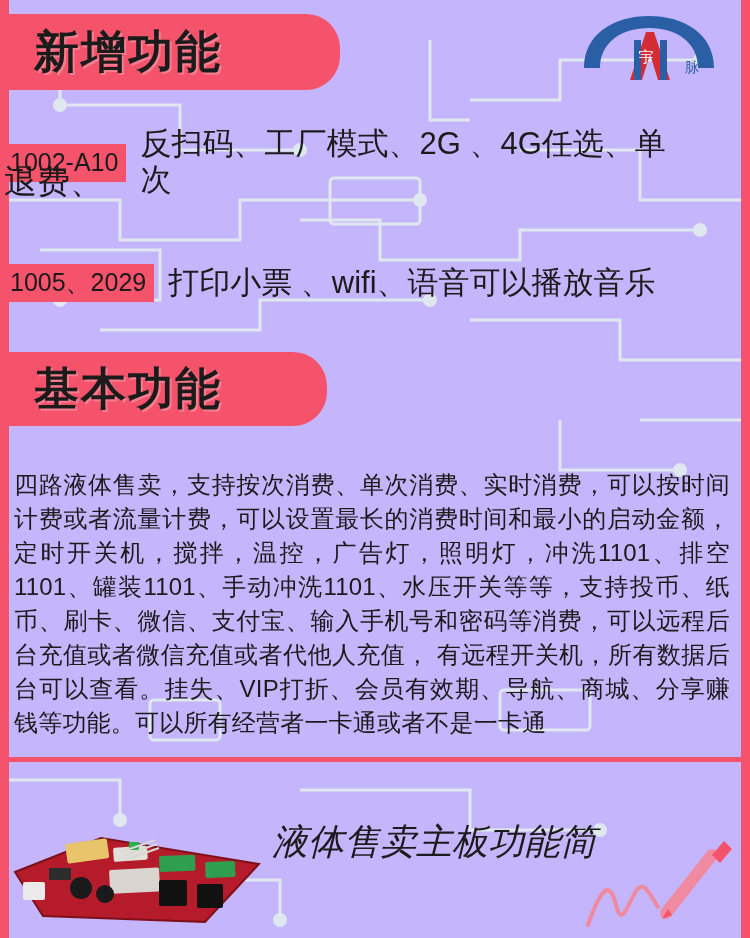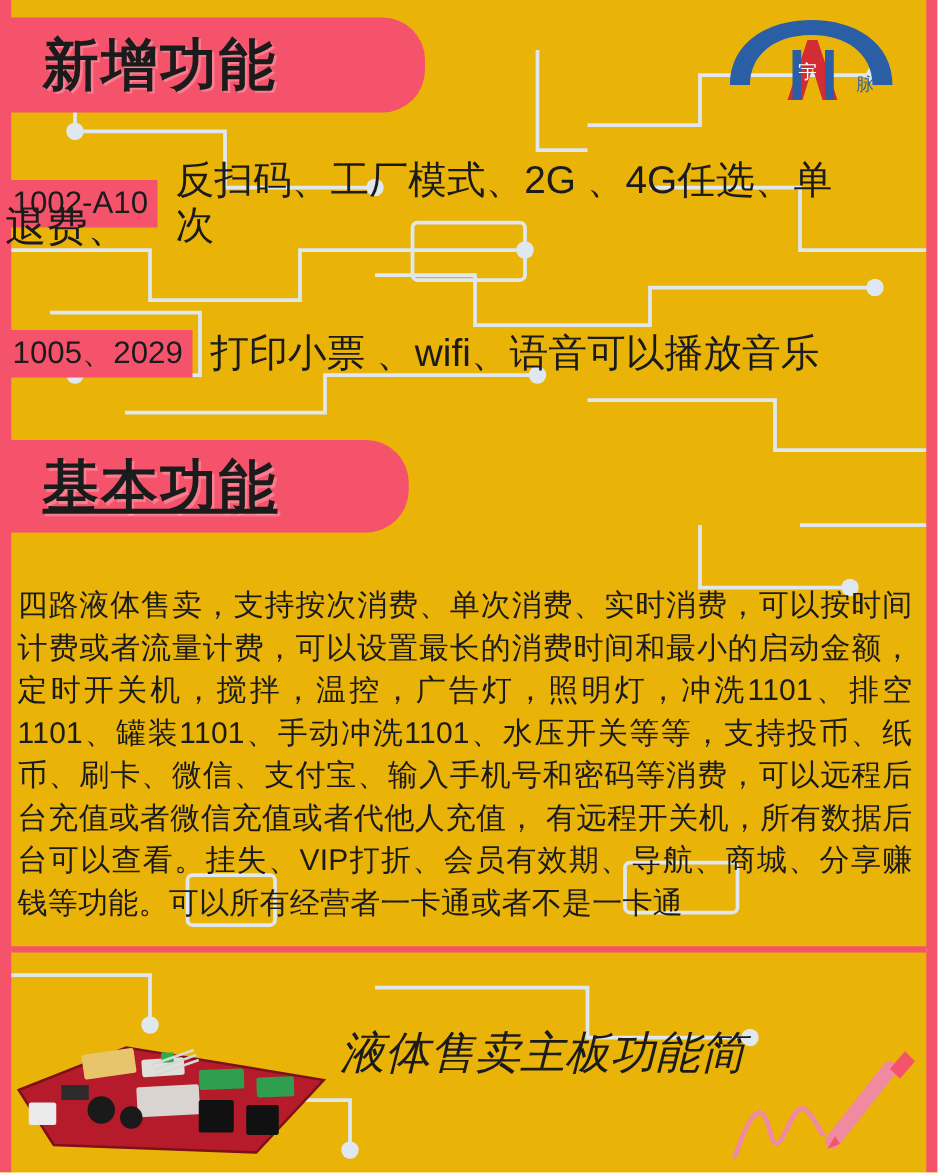--- a/index.html
+++ b/index.html
@@ -8,21 +8,21 @@
     background: #ffffff;
   }
   body {
     font-family: "Liberation Sans", sans-serif;
   }
   #page {
     position: relative;
     width: 750px;
     height: 938px;
     overflow: hidden;
-    background: #eab308;
+    background: #c4b5fd;
   }
 
   
   .circuit-bg {
     position: absolute;
     inset: 0;
     z-index: 0;
     pointer-events: none;
   }
 
@@ -63,21 +63,21 @@
   }
   #banner-new .banner-text { font-size: 45px; }
   #banner-basic {
     left: 0;
     top: 352px;
     width: 327px;
     height: 74px;
     padding-left: 34px;
     box-sizing: border-box;
   }
-  #banner-basic .banner-text { font-size: 45px; text-decoration: underline; }
+  #banner-basic .banner-text { font-size: 45px; }
 
   
   .logo {
     position: absolute;
     right: 26px;
     top: 10px;
     width: 150px;
     height: 80px;
     z-index: 5;
   }

